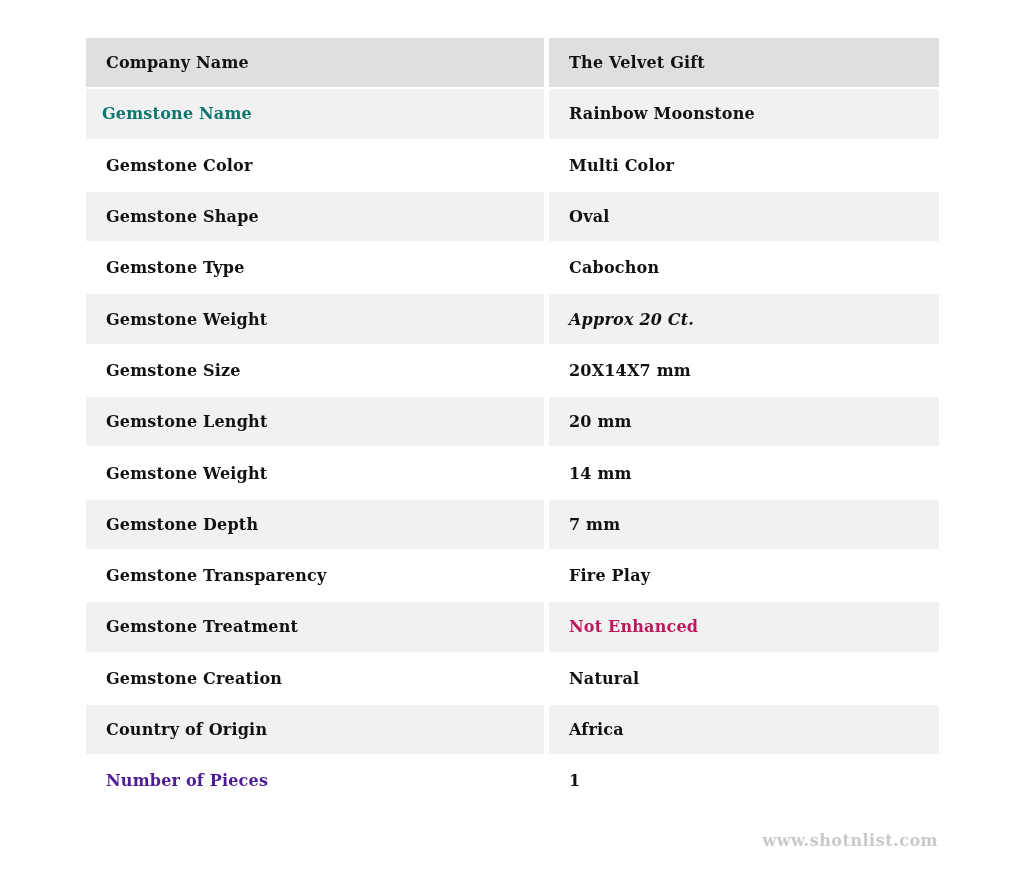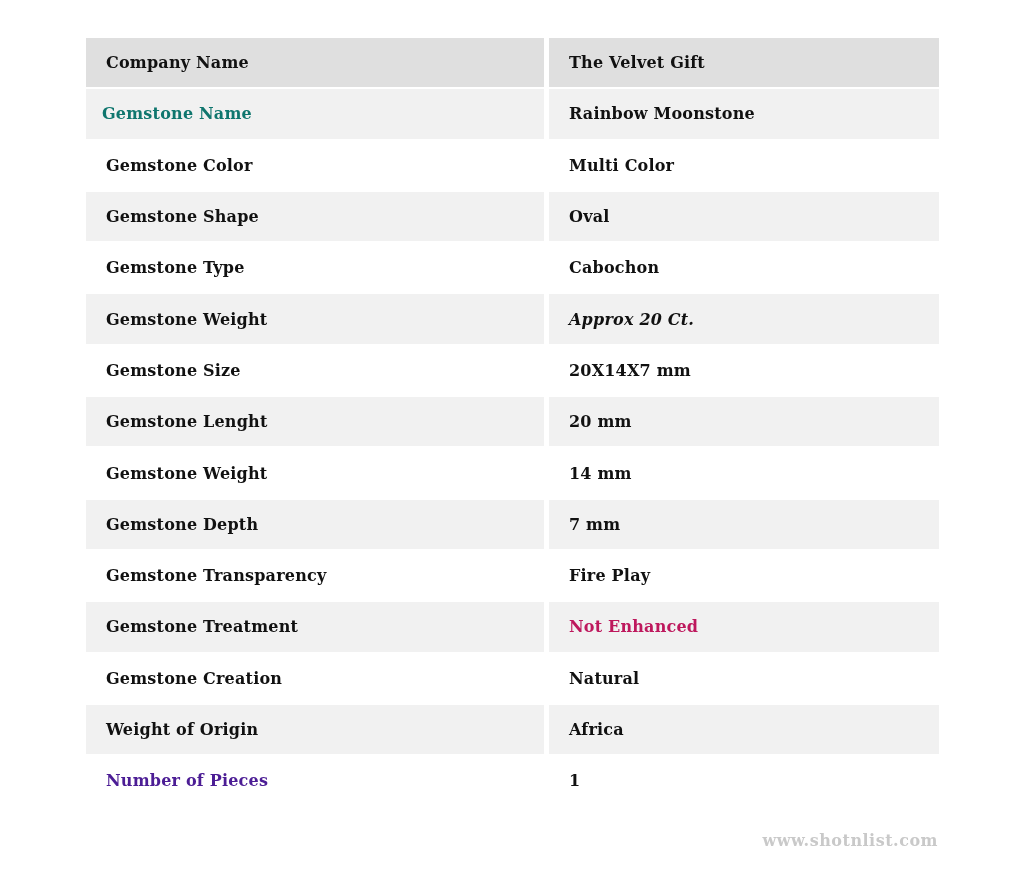--- a/index.html
+++ b/index.html
@@ -102,21 +102,21 @@
     </div>
     <div class="spec-row">
       <div class="cell label-cell" style="background: rgb(241, 241, 241); color: rgb(17, 17, 17);">Gemstone Treatment</div>
       <div class="cell value-cell" style="background: rgb(241, 241, 241); color: #be185d;">Not Enhanced</div>
     </div>
     <div class="spec-row">
       <div class="cell label-cell" style="background: rgb(255, 255, 255); color: rgb(17, 17, 17);">Gemstone Creation</div>
       <div class="cell value-cell" style="background: rgb(255, 255, 255); color: rgb(17, 17, 17);">Natural</div>
     </div>
     <div class="spec-row">
-      <div class="cell label-cell" style="background: rgb(241, 241, 241); color: rgb(17, 17, 17);">Weight of Origin</div>
+      <div class="cell label-cell" style="background: rgb(241, 241, 241); color: rgb(17, 17, 17);">Country of Origin</div>
       <div class="cell value-cell" style="background: rgb(241, 241, 241); color: rgb(17, 17, 17);">Africa</div>
     </div>
     <div class="spec-row">
       <div class="cell label-cell" style="background: rgb(255, 255, 255); color: #4c1d95;">Number of Pieces</div>
       <div class="cell value-cell" style="background: rgb(255, 255, 255); color: rgb(17, 17, 17);">1</div>
     </div>
   </div>
 
 <div class="watermark" style="color: rgb(201, 201, 201);">www.shotnlist.com</div>
 

